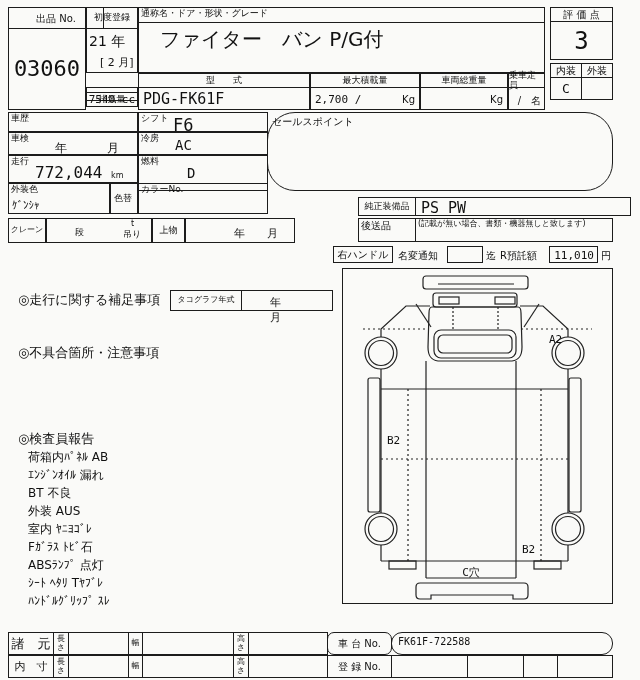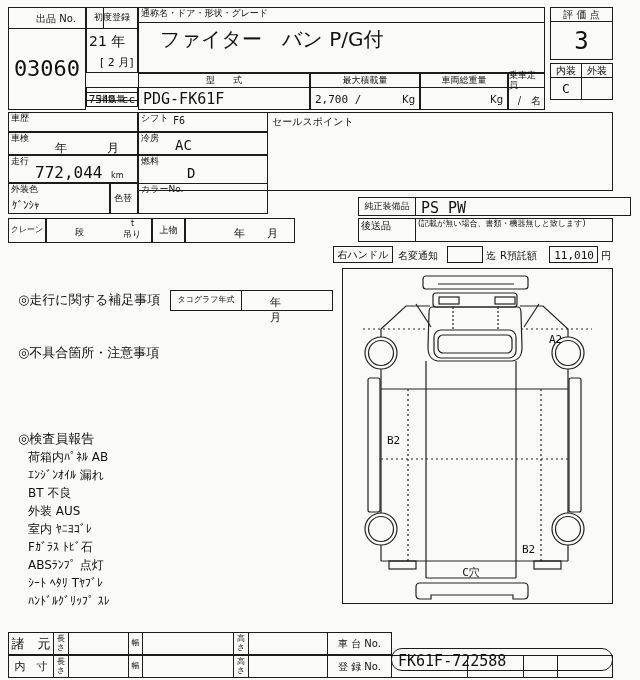--- a/index.html
+++ b/index.html
@@ -61,21 +61,21 @@
   </div>
 
   <div class="cell ctr lbl9" style="left:508px;top:73px;width:37px;height:15px;">乗車定員</div>
   <div class="cell" style="left:508px;top:87px;width:37px;height:23px;">
     <span class="nob" style="right:3px;top:6px;font-size:10px;">/　名</span>
   </div>
 
   <div class="cell lbl9 tl" style="left:8px;top:112px;width:130px;height:20px;">車歴</div>
   <div class="cell" style="left:138px;top:112px;width:130px;height:20px;">
     <span class="nob lbl9" style="left:2px;top:1px;">シフト</span>
-    <span class="nob mono" style="left:34px;top:2px;font-size:10px;">F6</span>
+    <span class="nob mono" style="left:34px;top:2px;font-size:17px;">F6</span>
   </div>
 
   <div class="cell" style="left:8px;top:132px;width:130px;height:23px;">
     <span class="nob lbl9" style="left:2px;top:1px;">車検</span>
     <span class="nob" style="left:46px;top:7px;font-size:12px;letter-spacing:14px;">年　月</span>
   </div>
   <div class="cell" style="left:138px;top:132px;width:130px;height:23px;">
     <span class="nob lbl9" style="left:2px;top:1px;">冷房</span>
     <span class="nob mono" style="left:36px;top:4px;font-size:14px;">AC</span>
   </div>
@@ -101,21 +101,21 @@
   <div class="cell" style="left:46px;top:218px;width:106px;height:25px;">
     <span class="nob lbl9" style="left:28px;top:9px;">段</span>
     <span class="nob lbl8" style="left:84px;top:1px;">t</span>
     <span class="nob lbl9" style="left:76px;top:11px;">吊り</span>
   </div>
   <div class="cell ctr lbl9" style="left:152px;top:218px;width:33px;height:25px;">上物</div>
   <div class="cell" style="left:185px;top:218px;width:110px;height:25px;">
     <span class="nob" style="left:48px;top:7px;font-size:11px;">年　　月</span>
   </div>
 
-  <div class="cell lbl tl" style="left:267px;top:112px;width:346px;height:79px;padding:3px 4px;">セールスポイント</div>
+  <div class="cell lbl tl" style="left:267px;top:112px;width:346px;height:79px;padding:3px 4px;border-radius:28px;">セールスポイント</div>
 
   <div class="cell ctr lbl9" style="left:358px;top:197px;width:58px;height:19px;">純正装備品</div>
   <div class="cell mono" style="left:415px;top:197px;width:216px;height:19px;font-size:15px;padding:1px 16px 0 5px;">PS PW</div>
   <div class="cell lbl tl" style="left:358px;top:218px;width:58px;height:24px;">後送品</div>
   <div class="cell lbl8 tl" style="left:415px;top:218px;width:198px;height:24px;">(記載が無い場合、書類・機器無しと致します)</div>
 
   <div class="cell ctr" style="left:333px;top:246px;width:60px;height:17px;font-size:10px;">右ハンドル</div>
   <span class="nob" style="left:398px;top:249px;font-size:10px;">名変通知</span>
   <div class="cell" style="left:447px;top:246px;width:36px;height:17px;"></div>
   <span class="nob" style="left:486px;top:249px;font-size:10px;">迄</span>
@@ -199,22 +199,22 @@
     </svg>
   </div>
 
   <div class="cell ctr" style="left:8px;top:632px;width:46px;height:23px;font-size:13px;">諸　元</div>
   <div class="cell ctr lbl8 vert" style="left:53px;top:632px;width:16px;height:23px;">長さ</div>
   <div class="cell" style="left:68px;top:632px;width:61px;height:23px;"></div>
   <div class="cell ctr lbl8" style="left:128px;top:632px;width:15px;height:23px;">幅</div>
   <div class="cell" style="left:142px;top:632px;width:92px;height:23px;"></div>
   <div class="cell ctr lbl8 vert" style="left:233px;top:632px;width:16px;height:23px;">高さ</div>
   <div class="cell" style="left:248px;top:632px;width:80px;height:23px;"></div>
-  <div class="cell ctr lbl" style="left:327px;top:632px;width:65px;height:23px;">車 台 No.</div>
-  <div class="cell mono" style="left:391px;top:648px;width:222px;height:23px;font-size:15px;padding:3px 0 0 6px;border-radius:11px;">FK61F-722588</div>
+  <div class="cell ctr lbl" style="left:327px;top:632px;width:65px;height:23px;border-radius:7px;">車 台 No.</div>
+  <div class="cell mono" style="left:391px;top:632px;width:222px;height:23px;font-size:10px;padding:3px 0 0 6px;border-radius:11px;">FK61F-722588</div>
 
   <div class="cell ctr" style="left:8px;top:655px;width:46px;height:23px;font-size:11px;">内　寸</div>
   <div class="cell ctr lbl8 vert" style="left:53px;top:655px;width:16px;height:23px;">長さ</div>
   <div class="cell" style="left:68px;top:655px;width:61px;height:23px;"></div>
   <div class="cell ctr lbl8" style="left:128px;top:655px;width:15px;height:23px;">幅</div>
   <div class="cell" style="left:142px;top:655px;width:92px;height:23px;"></div>
   <div class="cell ctr lbl8 vert" style="left:233px;top:655px;width:16px;height:23px;">高さ</div>
   <div class="cell" style="left:248px;top:655px;width:80px;height:23px;"></div>
   <div class="cell ctr lbl" style="left:327px;top:655px;width:65px;height:23px;">登 録 No.</div>
   <div class="cell" style="left:391px;top:655px;width:77px;height:23px;"></div>

